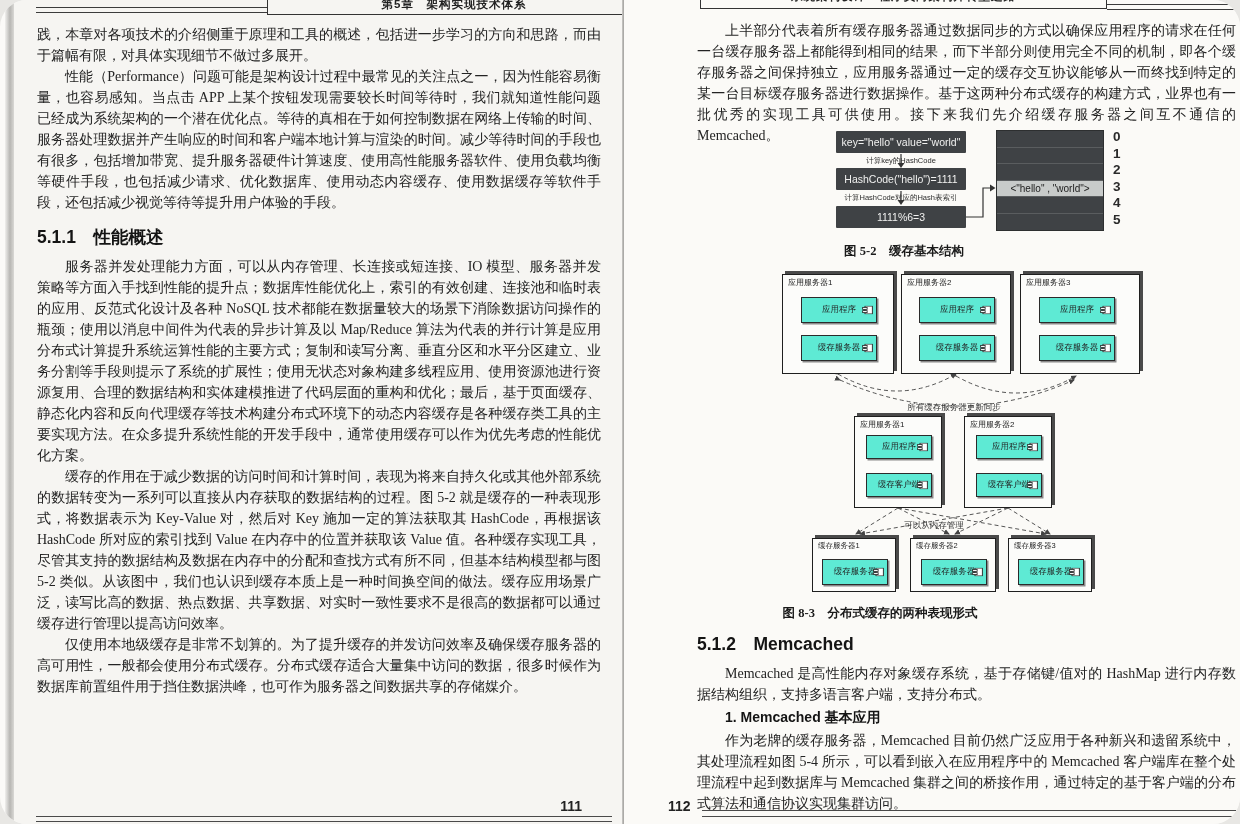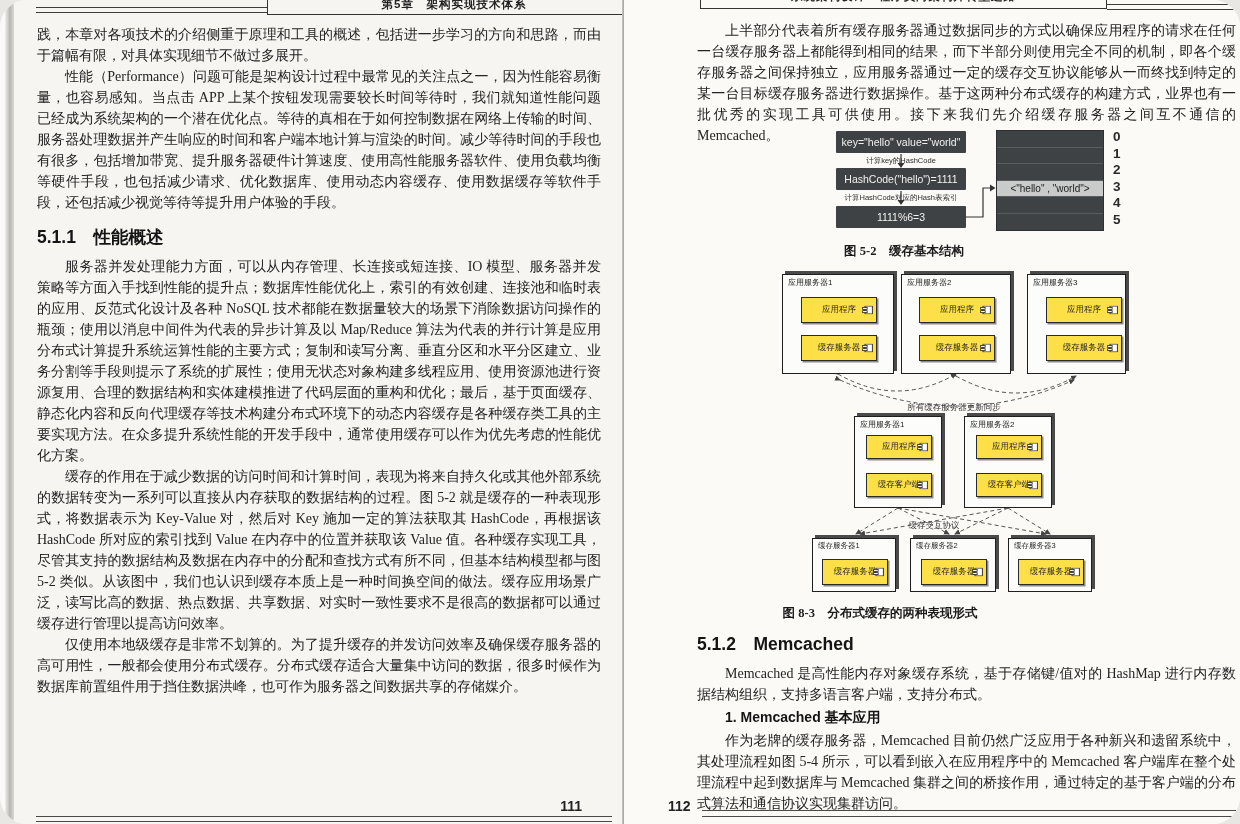--- a/index.html
+++ b/index.html
@@ -59,21 +59,21 @@
     font-family:"Liberation Sans","DejaVu Sans",sans-serif; font-weight:bold; font-size:13.5px;
     color:#2a2a2a; line-height:16.5px; text-align:left; }
   .fig-caption { position:absolute; text-align:center; font-weight:bold; font-size:12.5px; color:#1a1a1a; }
 
   
   #fig3 { position:absolute; left:0; top:268px; width:616px; height:356px; }
   .node { position:absolute; background:#fcfcfa; border:1.5px solid #1f1f1f;
     box-shadow:3px -3px 0 0 #4a4a4a; }
   .node-label { position:absolute; top:2px; left:5px; font-size:8px; color:#222;
     font-family:"Liberation Sans","DejaVu Sans",sans-serif; white-space:nowrap; }
-  .ibox { position:absolute; border:1px solid #2b2b2b; background:#fde047;
+  .ibox { position:absolute; border:1px solid #2b2b2b; background:#5eead4;
     box-shadow:1.5px 1.5px 0 0 #8a8a8a; display:flex; align-items:center; justify-content:center;
     font-size:8.5px; color:#222; font-family:"Liberation Sans","DejaVu Sans",sans-serif; }
   .cicon { position:absolute; right:3px; top:50%; transform:translateY(-50%); width:11px; height:9px; }
   .diagram-note { position:absolute; text-align:center; font-size:8.5px; color:#333;
     font-family:"Liberation Sans","DejaVu Sans",sans-serif; }
   svg.overlay { position:absolute; left:0; top:0; pointer-events:none; }
 
   
   #watermark { position:absolute; right:6px; top:786px; font-size:19px; font-weight:bold;
     color:#9e9e9c; opacity:0.8; letter-spacing:1px;
@@ -207,21 +207,21 @@
               <use href="#comp"></use>
             </svg>
         </div>
         <div class="ibox" style="left:17px; top:60px; width:76px; height:26px;">
           <span>缓存服务器</span>
           <svg class="cicon">
               <use href="#comp"></use>
             </svg>
         </div>
       </div>
-      <div class="node" style="left:396px; top:6px; width:99px; height:100px;margin-left:7px;">
+      <div class="node" style="left:396px; top:6px; width:120px; height:100px;">
         <span class="node-label">应用服务器3</span>
         <div class="ibox" style="left:18px; top:22px; width:76px; height:26px;">
           <span>应用程序</span>
           <svg class="cicon">
               <use href="#comp"></use>
             </svg>
         </div>
         <div class="ibox" style="left:18px; top:60px; width:76px; height:26px;">
           <span>缓存服务器</span>
           <svg class="cicon">
@@ -256,21 +256,21 @@
             </svg>
         </div>
         <div class="ibox" style="left:11px; top:56px; width:66px; height:24px;">
           <span>缓存客户端</span>
           <svg class="cicon">
               <use href="#comp"></use>
             </svg>
         </div>
       </div>
 
-      <div class="diagram-note" style="left:230px; width:160px; top:252px;">缓存交互协议</div>
+      <div class="diagram-note" style="left:230px; width:160px; top:252px;">可以从内存管理</div>
 
       <div class="node" style="left:188px; top:270px; width:84px; height:54px;padding-left:8px;">
         <span class="node-label" style="font-size:7.5px;">缓存服务器1</span>
         <div class="ibox" style="left:9px; top:20px; width:66px; height:26px;">
           <span>缓存服务器</span>
           <svg class="cicon">
               <use href="#comp"></use>
             </svg>
         </div>
       </div>

